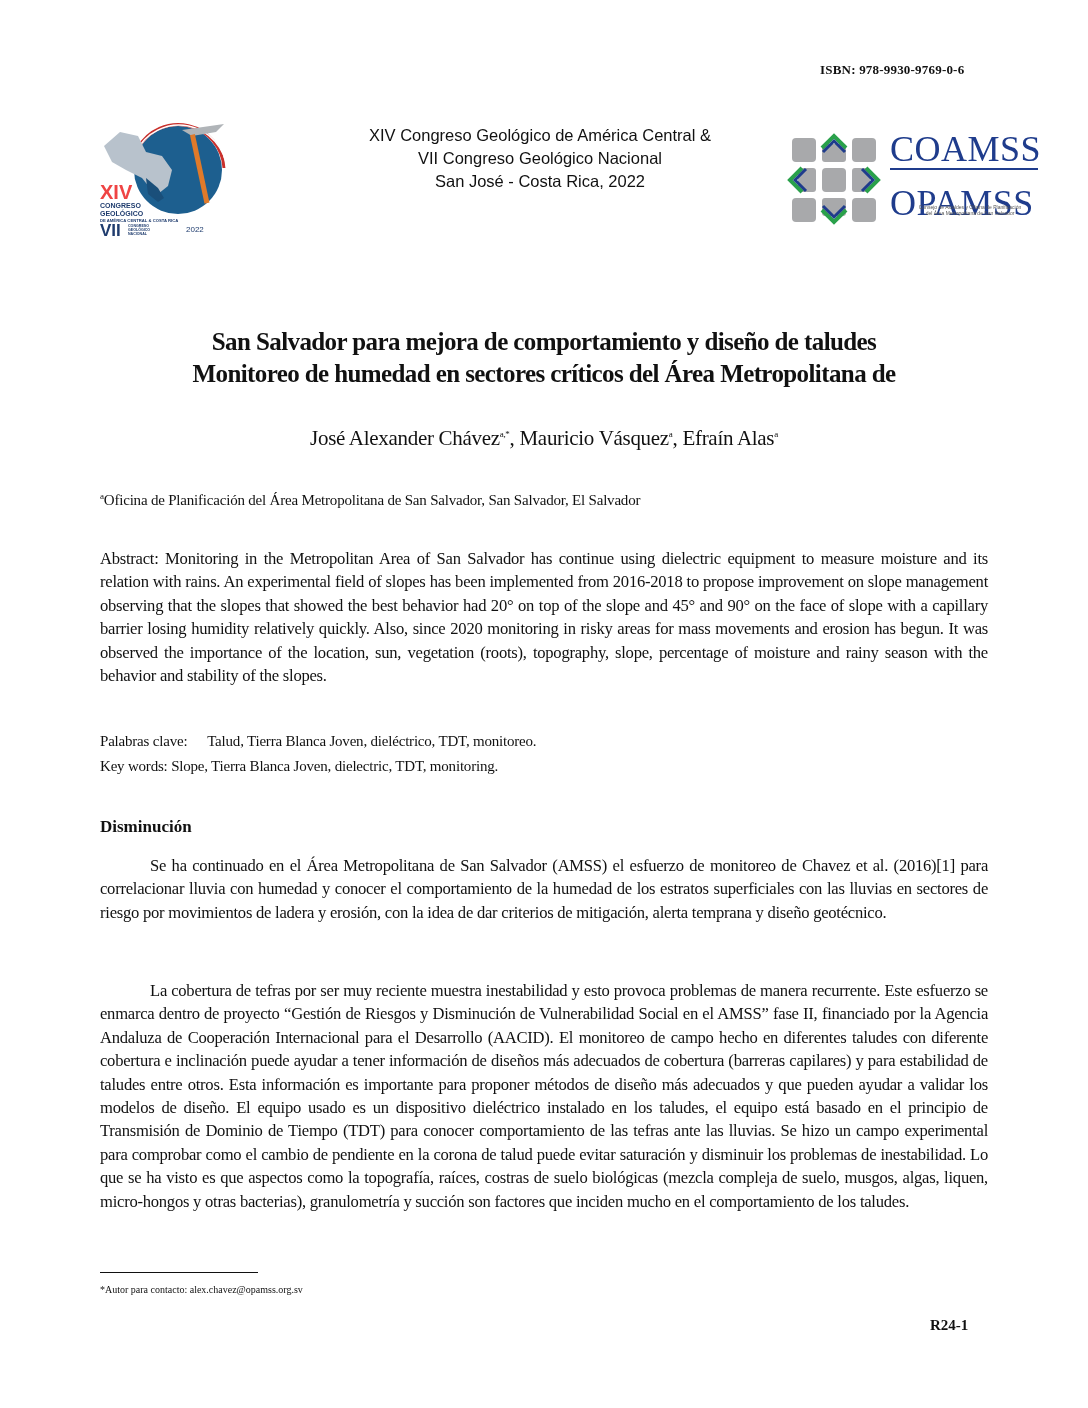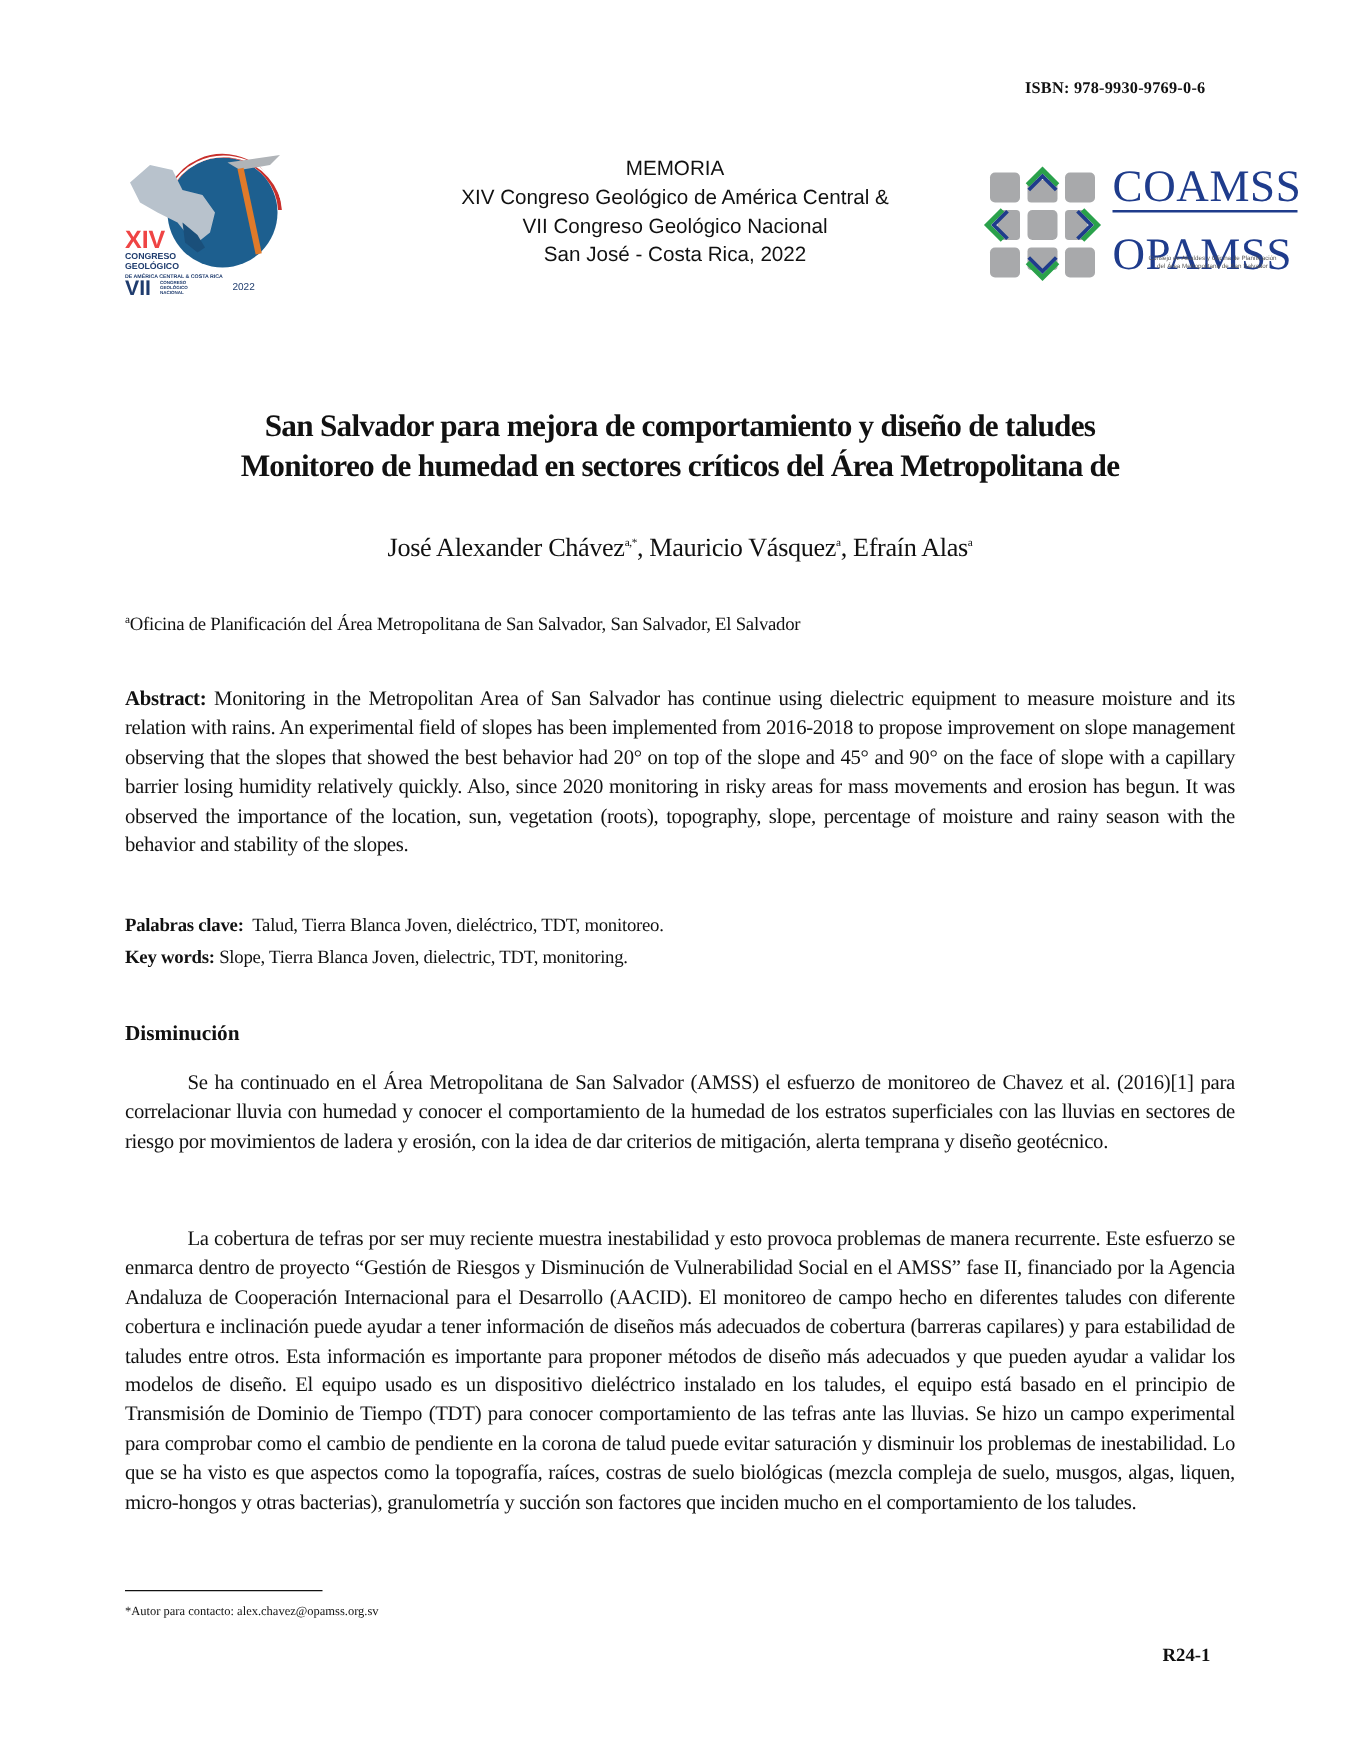--- a/index.html
+++ b/index.html
@@ -12,21 +12,21 @@
   .logo-right { left: 786px; top: 132px; width: 255px; height: 95px; }
   .coamss-text { position: absolute; left: 104px; top: 0; font-family: "Liberation Serif", serif; color: #1f3c8c; font-size: 36px; line-height: 34px; letter-spacing: 0.5px; }
   .coamss-line { position: absolute; left: 104px; top: 36px; width: 148px; height: 1.5px; background: #1f3c8c; }
   .coamss-sub { position: absolute; left: 104px; top: 72px; width: 160px; font-family: "Liberation Sans", sans-serif; font-size: 5px; line-height: 6px; color: #555; text-align: center; }
   .title { left: 100px; top: 326px; width: 888px; text-align: center; font-weight: bold; font-size: 25px; line-height: 32px; letter-spacing: -0.6px; }
   .authors { left: 100px; top: 426px; width: 888px; text-align: center; font-size: 21px; letter-spacing: -0.3px; }
   sup { font-size: 9px; vertical-align: super; line-height: 0; }
   .affil { left: 100px; top: 492px; font-size: 15px; letter-spacing: -0.2px; }
   .para { left: 100px; width: 888px; font-size: 16.6px; line-height: 23.4px; text-align: justify; letter-spacing: -0.25px; }
   .abstract { top: 547px; }
-  .b { font-weight: bold; }
+  .b { font-weight: normal; }
   .kw { left: 100px; font-size: 15px; letter-spacing: -0.2px; }
   .kw1 { top: 733px; }
   .kw2 { top: 758px; }
   .intro-h { left: 100px; top: 817px; font-weight: bold; font-size: 17px; }
   .intro1 { top: 854px; }
   .intro2 { top: 979px; }
   .indent { text-indent: 50px; }
   .fn-rule { left: 100px; top: 1272px; width: 158px; height: 1px; background: #111; }
   .footnote { left: 100px; top: 1284px; font-size: 10px; }
   .pageno { left: 930px; top: 1317px; font-weight: bold; font-size: 15px; }
@@ -49,21 +49,20 @@
   <div class="abs" style="left:2px;top:74px;font-family:'Liberation Sans',sans-serif;font-weight:bold;color:#ef4444;font-size:20px;line-height:20px;">XIV</div>
   <div class="abs" style="left:2px;top:94px;font-family:'Liberation Sans',sans-serif;font-weight:bold;color:#1f3c6e;font-size:7px;line-height:8px;">CONGRESO</div>
   <div class="abs" style="left:2px;top:102px;font-family:'Liberation Sans',sans-serif;font-weight:bold;color:#1f3c6e;font-size:7px;line-height:8px;">GEOLÓGICO</div>
   <div class="abs" style="left:2px;top:110px;font-family:'Liberation Sans',sans-serif;font-weight:bold;color:#1f3c6e;font-size:4.2px;line-height:5px;white-space:nowrap;">DE AMÉRICA CENTRAL &amp; COSTA RICA</div>
   <div class="abs" style="left:2px;top:114px;font-family:'Liberation Sans',sans-serif;font-weight:bold;color:#1f3c6e;font-size:17px;line-height:17px;">VII</div>
   <div class="abs" style="left:30px;top:116px;width:36px;font-family:'Liberation Sans',sans-serif;font-weight:bold;color:#1f3c6e;font-size:3.6px;line-height:4px;">CONGRESO GEOLÓGICO NACIONAL</div>
   <div class="abs" style="left:76px;top:117px;font-family:'Liberation Sans',sans-serif;font-weight:normal;color:#1f3c6e;font-size:8px;padding-left:12px;">2022</div>
 </div>
 
 <div class="abs memoria">
-  <div class="m-title">MEMORIA</div>
   <div>XIV Congreso Geológico de América Central &amp;</div>
   <div>VII Congreso Geológico Nacional</div>
   <div>San José - Costa Rica, 2022</div>
 </div>
 
 <div class="abs logo-right">
   <svg width="96" height="95" viewBox="0 0 96 95" style="position:absolute;left:0;top:0;">
     <rect x="6" y="6" width="24" height="24" rx="4" fill="#a8a9ab"></rect>
     <rect x="36" y="12" width="24" height="18" rx="3" fill="#a8a9ab"></rect>
     <rect x="66" y="6" width="24" height="24" rx="4" fill="#a8a9ab"></rect>
@@ -104,21 +103,21 @@
 
 <div class="abs affil">
   <sup>a</sup><span>Oficina de Planificación del Área Metropolitana de San Salvador, San Salvador, El Salvador</span>
 </div>
 
 <div class="abs para abstract">
   <span class="b">Abstract:</span><span> Monitoring in the Metropolitan Area of San Salvador has continue using dielectric equipment to measure moisture and its relation with rains. An experimental field of slopes has been implemented from 2016-2018 to propose improvement on slope management observing that the slopes that showed the best behavior had 20° on top of the slope and 45° and 90° on the face of slope with a capillary barrier losing humidity relatively quickly. Also, since 2020 monitoring in risky areas for mass movements and erosion has begun. It was observed the importance of the location, sun, vegetation (roots), topography, slope, percentage of moisture and rainy season with the behavior and stability of the slopes.</span>
 </div>
 
 <div class="abs kw kw1">
-  <span class="b">Palabras clave:</span><span style="white-space:pre;">  Talud, Tierra Blanca Joven, dieléctrico, TDT, monitoreo.</span>
+  <span class="b">Palabras clave:</span><span style="white-space:pre;margin-left:13px;">  Talud, Tierra Blanca Joven, dieléctrico, TDT, monitoreo.</span>
 </div>
 <div class="abs kw kw2">
   <span class="b">Key words:</span><span style="white-space:pre;"> Slope, Tierra Blanca Joven, dielectric, TDT, monitoring.</span>
 </div>
 
 <div class="abs intro-h">Disminución</div>
 
 <div class="abs para intro1 indent">Se ha continuado en el Área Metropolitana de San Salvador (AMSS) el esfuerzo de monitoreo de Chavez et al. (2016)[1] para correlacionar lluvia con humedad y conocer el comportamiento de la humedad de los estratos superficiales con las lluvias en sectores de riesgo por movimientos de ladera y erosión, con la idea de dar criterios de mitigación, alerta temprana y diseño geotécnico.</div>
 <div class="abs para intro2 indent">La cobertura de tefras por ser muy reciente muestra inestabilidad y esto provoca problemas de manera recurrente. Este esfuerzo se enmarca dentro de proyecto “Gestión de Riesgos y Disminución de Vulnerabilidad Social en el AMSS” fase II, financiado por la Agencia Andaluza de Cooperación Internacional para el Desarrollo (AACID). El monitoreo de campo hecho en diferentes taludes con diferente cobertura e inclinación puede ayudar a tener información de diseños más adecuados de cobertura (barreras capilares) y para estabilidad de taludes entre otros. Esta información es importante para proponer métodos de diseño más adecuados y que pueden ayudar a validar los modelos de diseño. El equipo usado es un dispositivo dieléctrico instalado en los taludes, el equipo está basado en el principio de Transmisión de Dominio de Tiempo (TDT) para conocer comportamiento de las tefras ante las lluvias. Se hizo un campo experimental para comprobar como el cambio de pendiente en la corona de talud puede evitar saturación y disminuir los problemas de inestabilidad. Lo que se ha visto es que aspectos como la topografía, raíces, costras de suelo biológicas (mezcla compleja de suelo, musgos, algas, liquen, micro-hongos y otras bacterias), granulometría y succión son factores que inciden mucho en el comportamiento de los taludes.</div>
 

